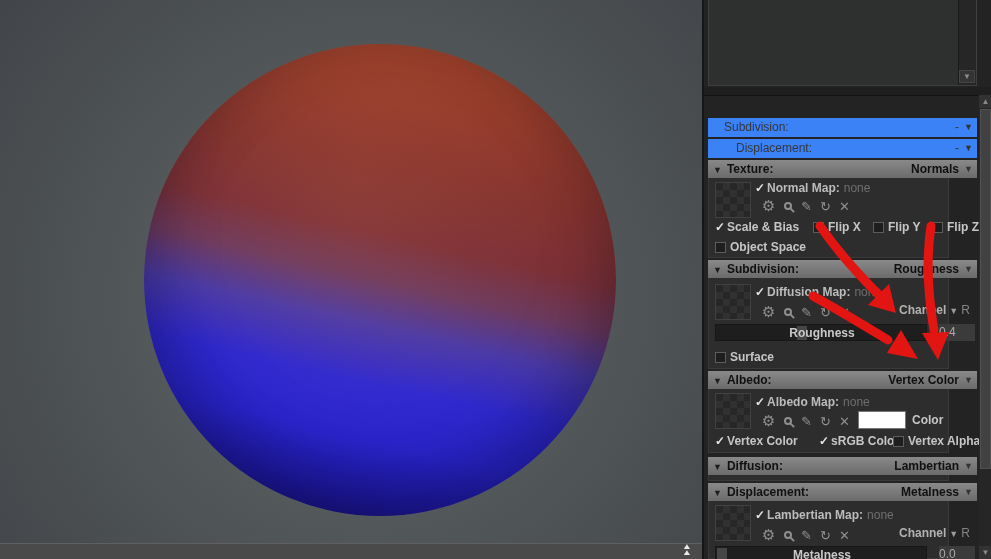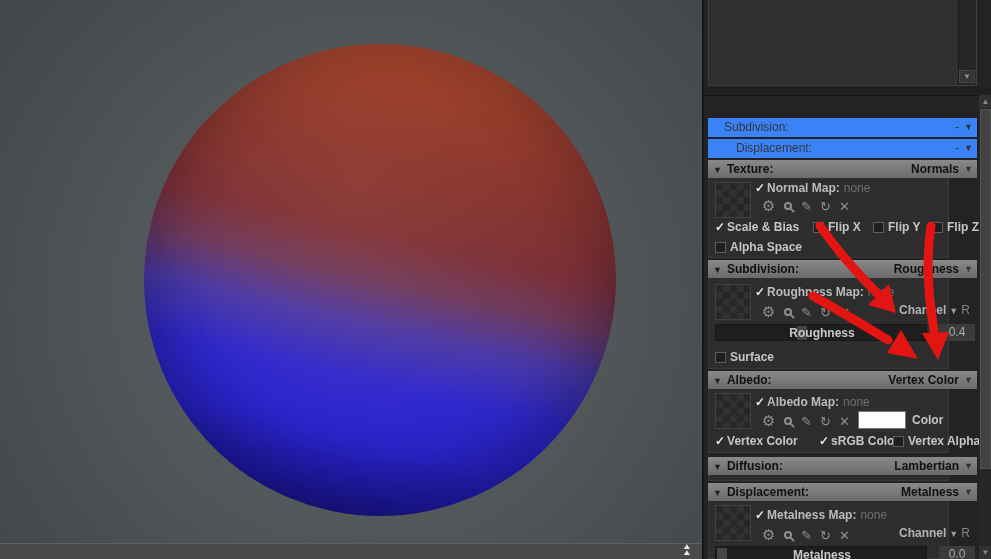--- a/index.html
+++ b/index.html
@@ -67,21 +67,21 @@
   .channel .chan-val { color:#858585; font-weight:normal; }
   .cb { position:absolute; height:14px; line-height:14px; color:#c6c6c6; font-weight:bold; white-space:nowrap; cursor:pointer; }
   .chk-off { display:inline-block; width:11px; height:11px; background:#1e1e1e; border:1px solid #5c5c5c;
     vertical-align:-2px; margin-right:4px; }
   .chk-on { display:inline-block; color:#e6e6e6; margin-right:2px; }
   .slider { position:absolute; left:6px; height:17px; }
   .track { position:absolute; left:0; top:0; width:212px; height:17px; background:#1e1e1e; border:1px solid #171717; }
   .handle { position:absolute; top:1px; width:10px; height:14px; background:#464646; }
   .slabel { position:absolute; width:212px; text-align:center; line-height:17px; color:#c9c9c9; font-weight:bold; }
   .vfield { position:absolute; left:224px; top:0; width:36px; height:17px; background:#3b3b3b;
-    color:#a9a9a9; text-align:center; line-height:17px; }
+    color:#a9a9a9; text-align:left; line-height:17px; }
   .swatch { position:absolute; left:149px; width:48px; height:18px; background:#ffffff; border:1px solid #777; }
   .swatch-label { position:absolute; left:203px; height:18px; line-height:18px; color:#c6c6c6; font-weight:bold; }
   
   .sb { position:absolute; left:275px; top:95px; width:13px; height:464px; background:#262626; }
   .sb-btn { position:absolute; left:0; width:13px; height:13px; background:#323232; color:#8a8a8a;
     font-size:8px; text-align:center; line-height:13px; }
   .sb-thumb { position:absolute; left:1px; top:14px; width:11px; height:360px; background:#424242; border:1px solid #515151; }
   .arrows { position:absolute; left:0; top:0; width:991px; height:559px; pointer-events:none; }
 </style>
 </head>
@@ -142,33 +142,33 @@
       <label class="cb" style="left:104px;top:42px">
         <span class="chk-off"></span><span>Flip X</span>
       </label>
       <label class="cb" style="left:164px;top:42px">
         <span class="chk-off"></span><span>Flip Y</span>
       </label>
       <label class="cb" style="left:223px;top:42px">
         <span class="chk-off"></span><span>Flip Z</span>
       </label>
       <label class="cb" style="left:6px;top:62px">
-        <span class="chk-off"></span><span>Alpha Space</span>
+        <span class="chk-off"></span><span>Object Space</span>
       </label>
     </div>
 
     <div class="hdr" style="top:260px">
       <span class="tri-d">▼</span><span>Subdivision:</span>
       <span class="mode">Roughness</span>
       <span class="dd">▼</span>
     </div>
     <div class="block" style="top:278px;height:91px">
       <div class="thumb" style="top:6px"></div>
       <div class="maplabel" style="top:7px">
-        <span class="chkmark">✓</span><span>Roughness Map:</span><span class="none">none</span>
+        <span class="chkmark">✓</span><span>Diffusion Map:</span><span class="none">none</span>
       </div>
       <div class="icons" style="top:25px;width:215px">
         <span class="ic ic-gear">⚙</span><span class="ic"><span class="mag"></span></span><span class="ic">✎</span><span class="ic">↻</span><span class="ic">✕</span>
         <span class="channel">
           <span>Channel</span><span class="dd2">▼</span><span class="chan-val">R</span>
         </span>
       </div>
       <div class="slider" style="top:46px">
         <div class="track">
           <div class="handle" style="left:81px"></div>
@@ -215,21 +215,21 @@
     <div class="block" style="top:475px;height:6px"></div>
 
     <div class="hdr" style="top:483px">
       <span class="tri-d">▼</span><span>Displacement:</span>
       <span class="mode">Metalness</span>
       <span class="dd">▼</span>
     </div>
     <div class="block" style="top:501px;height:58px">
       <div class="thumb" style="top:4px"></div>
       <div class="maplabel" style="top:7px">
-        <span class="chkmark">✓</span><span>Metalness Map:</span><span class="none">none</span>
+        <span class="chkmark">✓</span><span>Lambertian Map:</span><span class="none">none</span>
       </div>
       <div class="icons" style="top:25px;width:215px">
         <span class="ic ic-gear">⚙</span><span class="ic"><span class="mag"></span></span><span class="ic">✎</span><span class="ic">↻</span><span class="ic">✕</span>
         <span class="channel">
           <span>Channel</span><span class="dd2">▼</span><span class="chan-val">R</span>
         </span>
       </div>
       <div class="slider" style="top:45px">
         <div class="track">
           <div class="handle" style="left:1px"></div>

